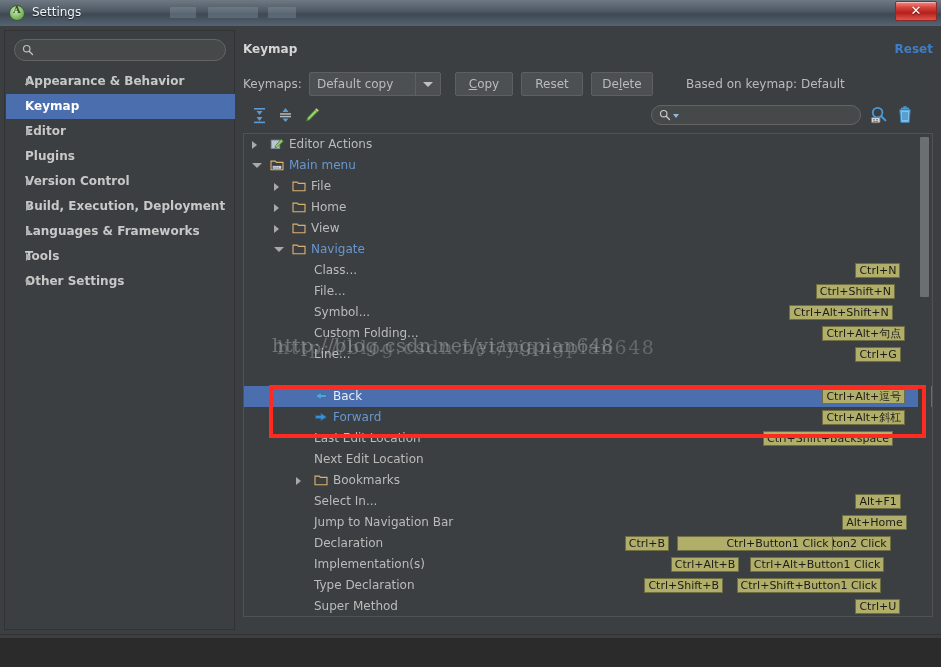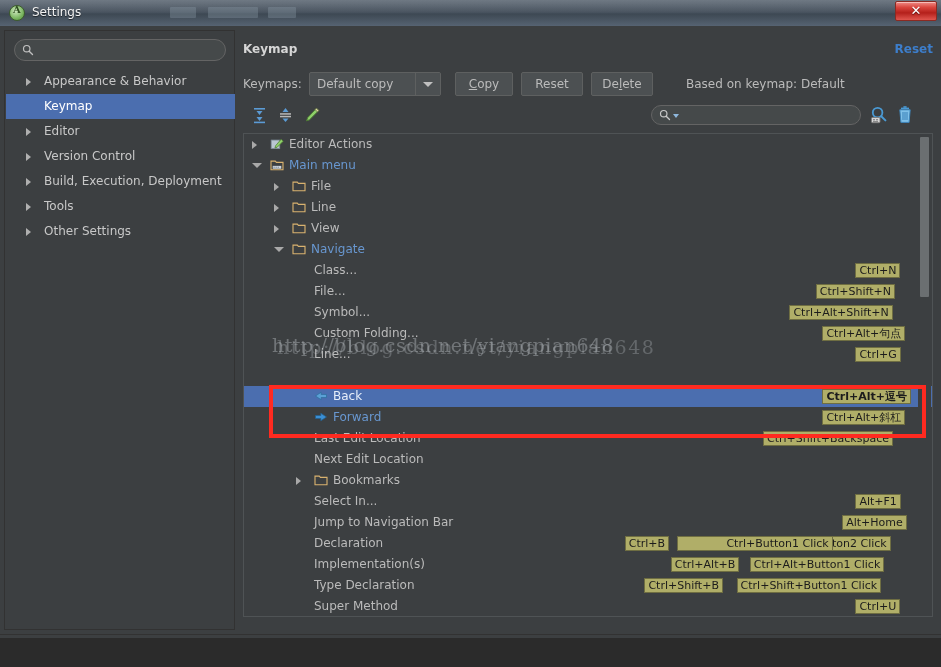--- a/index.html
+++ b/index.html
@@ -96,22 +96,22 @@
   }
   .search-input {
     position: absolute; left: 24px; top: 2px; width: 180px; height: 16px;
     background: transparent; border: 0; outline: none;
     color: #bbbbbb; font-size: 12px;
     font-family: "DejaVu Sans", sans-serif;
   }
   .nav-list { position: absolute; left: 1px; top: 38px; width: 229px; }
   .nav-item {
     position: relative; height: 25px; line-height: 25px;
-    font-size: 12px; font-weight: normal; color: #c8c8c8;
-    padding-left: 38px;
+    font-size: 12px; font-weight: bold; color: #c8c8c8;
+    padding-left: 19px;
     white-space: nowrap;
     cursor: default;
   }
   .nav-item.selected { background: #4b6eaf; color: #ffffff; }
   .nav-arrow {
     position: absolute; left: 20px; top: 9px;
     width: 0; height: 0;
     border-left: 5px solid #b0b0b0;
     border-top: 4px solid transparent;
     border-bottom: 4px solid transparent;
@@ -322,22 +322,24 @@
         <svg class="mag" viewBox="0 0 16 16">
           <circle cx="6.3" cy="6.3" r="4.3" fill="none" stroke="#c0c0c0" stroke-width="1.6"></circle>
           <line x1="9.6" y1="9.6" x2="14" y2="14" stroke="#c0c0c0" stroke-width="1.8" stroke-linecap="round"></line>
         </svg>
         <input class="search-input" type="text" placeholder="" style="">
       </div>
       <div class="nav-list" id="nav-list">
           <div class="nav-item"><span class="nav-arrow"></span><span>Appearance &amp; Behavior</span></div>
           <div class="nav-item selected"><span>Keymap</span></div>
           <div class="nav-item"><span class="nav-arrow"></span><span>Editor</span></div>
+          <div class="nav-item"><span>Plugins</span></div>
           <div class="nav-item"><span class="nav-arrow"></span><span>Version Control</span></div>
           <div class="nav-item"><span class="nav-arrow"></span><span>Build, Execution, Deployment</span></div>
+          <div class="nav-item"><span class="nav-arrow"></span><span>Languages &amp; Frameworks</span></div>
           <div class="nav-item"><span class="nav-arrow"></span><span>Tools</span></div>
           <div class="nav-item"><span class="nav-arrow"></span><span>Other Settings</span></div>
         </div>
     </div>
 
     <div class="rightpanel">
       <div class="panel-title">Keymap</div>
       <div class="reset-link">Reset</div>
 
       <div class="kmrow">
@@ -423,21 +425,21 @@
               <svg viewBox="0 0 16 14" class="ficon" style="left: 48px;">
                 <path d="M1 2.5 H6 L7.3 4 H15 V12.5 H1 Z" fill="none" stroke="#d9b26f" stroke-width="1.3"></path>
               </svg>
               <span class="tlabel" style="left: 67px;">File</span>
             </div>
             <div class="trow" style="top: 63px;">
               <span class="texp" style="left: 30px;"></span>
               <svg viewBox="0 0 16 14" class="ficon" style="left: 48px;">
                 <path d="M1 2.5 H6 L7.3 4 H15 V12.5 H1 Z" fill="none" stroke="#d9b26f" stroke-width="1.3"></path>
               </svg>
-              <span class="tlabel" style="left: 67px;">Line</span>
+              <span class="tlabel" style="left: 67px;">Home</span>
             </div>
             <div class="trow" style="top: 84px;">
               <span class="texp" style="left: 30px;"></span>
               <svg viewBox="0 0 16 14" class="ficon" style="left: 48px;">
                 <path d="M1 2.5 H6 L7.3 4 H15 V12.5 H1 Z" fill="none" stroke="#d9b26f" stroke-width="1.3"></path>
               </svg>
               <span class="tlabel" style="left: 67px;">View</span>
             </div>
             <div class="trow" style="top: 105px;">
               <span class="texp open" style="left: 30px;"></span>
@@ -467,21 +469,21 @@
               <span class="shortcut" style="visibility: visible; left: 611.4px;">Ctrl+G</span>
             </div>
             <div class="trow" style="top: 231px;">
               <span class="tlabel" style="left: 70px;"></span>
             </div>
             <div class="trow sel" style="top: 252px;">
               <svg viewBox="0 0 16 14" class="ficon" style="left: 70px;">
                 <path d="M8.2 2.6 L8.2 5.2 L14.4 5.2 L14.4 8.8 L8.2 8.8 L8.2 11.4 L1.6 7 Z" fill="#5aa0d6" stroke="#2f6f9e" stroke-width=".9" stroke-linejoin="round"></path>
               </svg>
               <span class="tlabel blue selwhite" style="left: 89px;">Back</span>
-              <span class="shortcut" style="visibility: visible; left: 578.4px; font-weight: bold;">Ctrl+Alt+逗号</span>
+              <span class="shortcut" style="visibility: visible; left: 578.4px;">Ctrl+Alt+逗号</span>
             </div>
             <div class="trow" style="top: 273px;">
               <svg viewBox="0 0 16 14" class="ficon" style="left: 70px;">
                 <path d="M7.8 2.6 L7.8 5.2 L1.6 5.2 L1.6 8.8 L7.8 8.8 L7.8 11.4 L14.4 7 Z" fill="#3b8fd4" stroke="#23608f" stroke-width=".9" stroke-linejoin="round"></path>
               </svg>
               <span class="tlabel blue" style="left: 89px;">Forward</span>
               <span class="shortcut" style="visibility: visible; left: 578.4px;">Ctrl+Alt+斜杠</span>
             </div>
             <div class="trow" style="top: 294px;">
               <span class="tlabel" style="left: 70px;">Last Edit Location</span>

